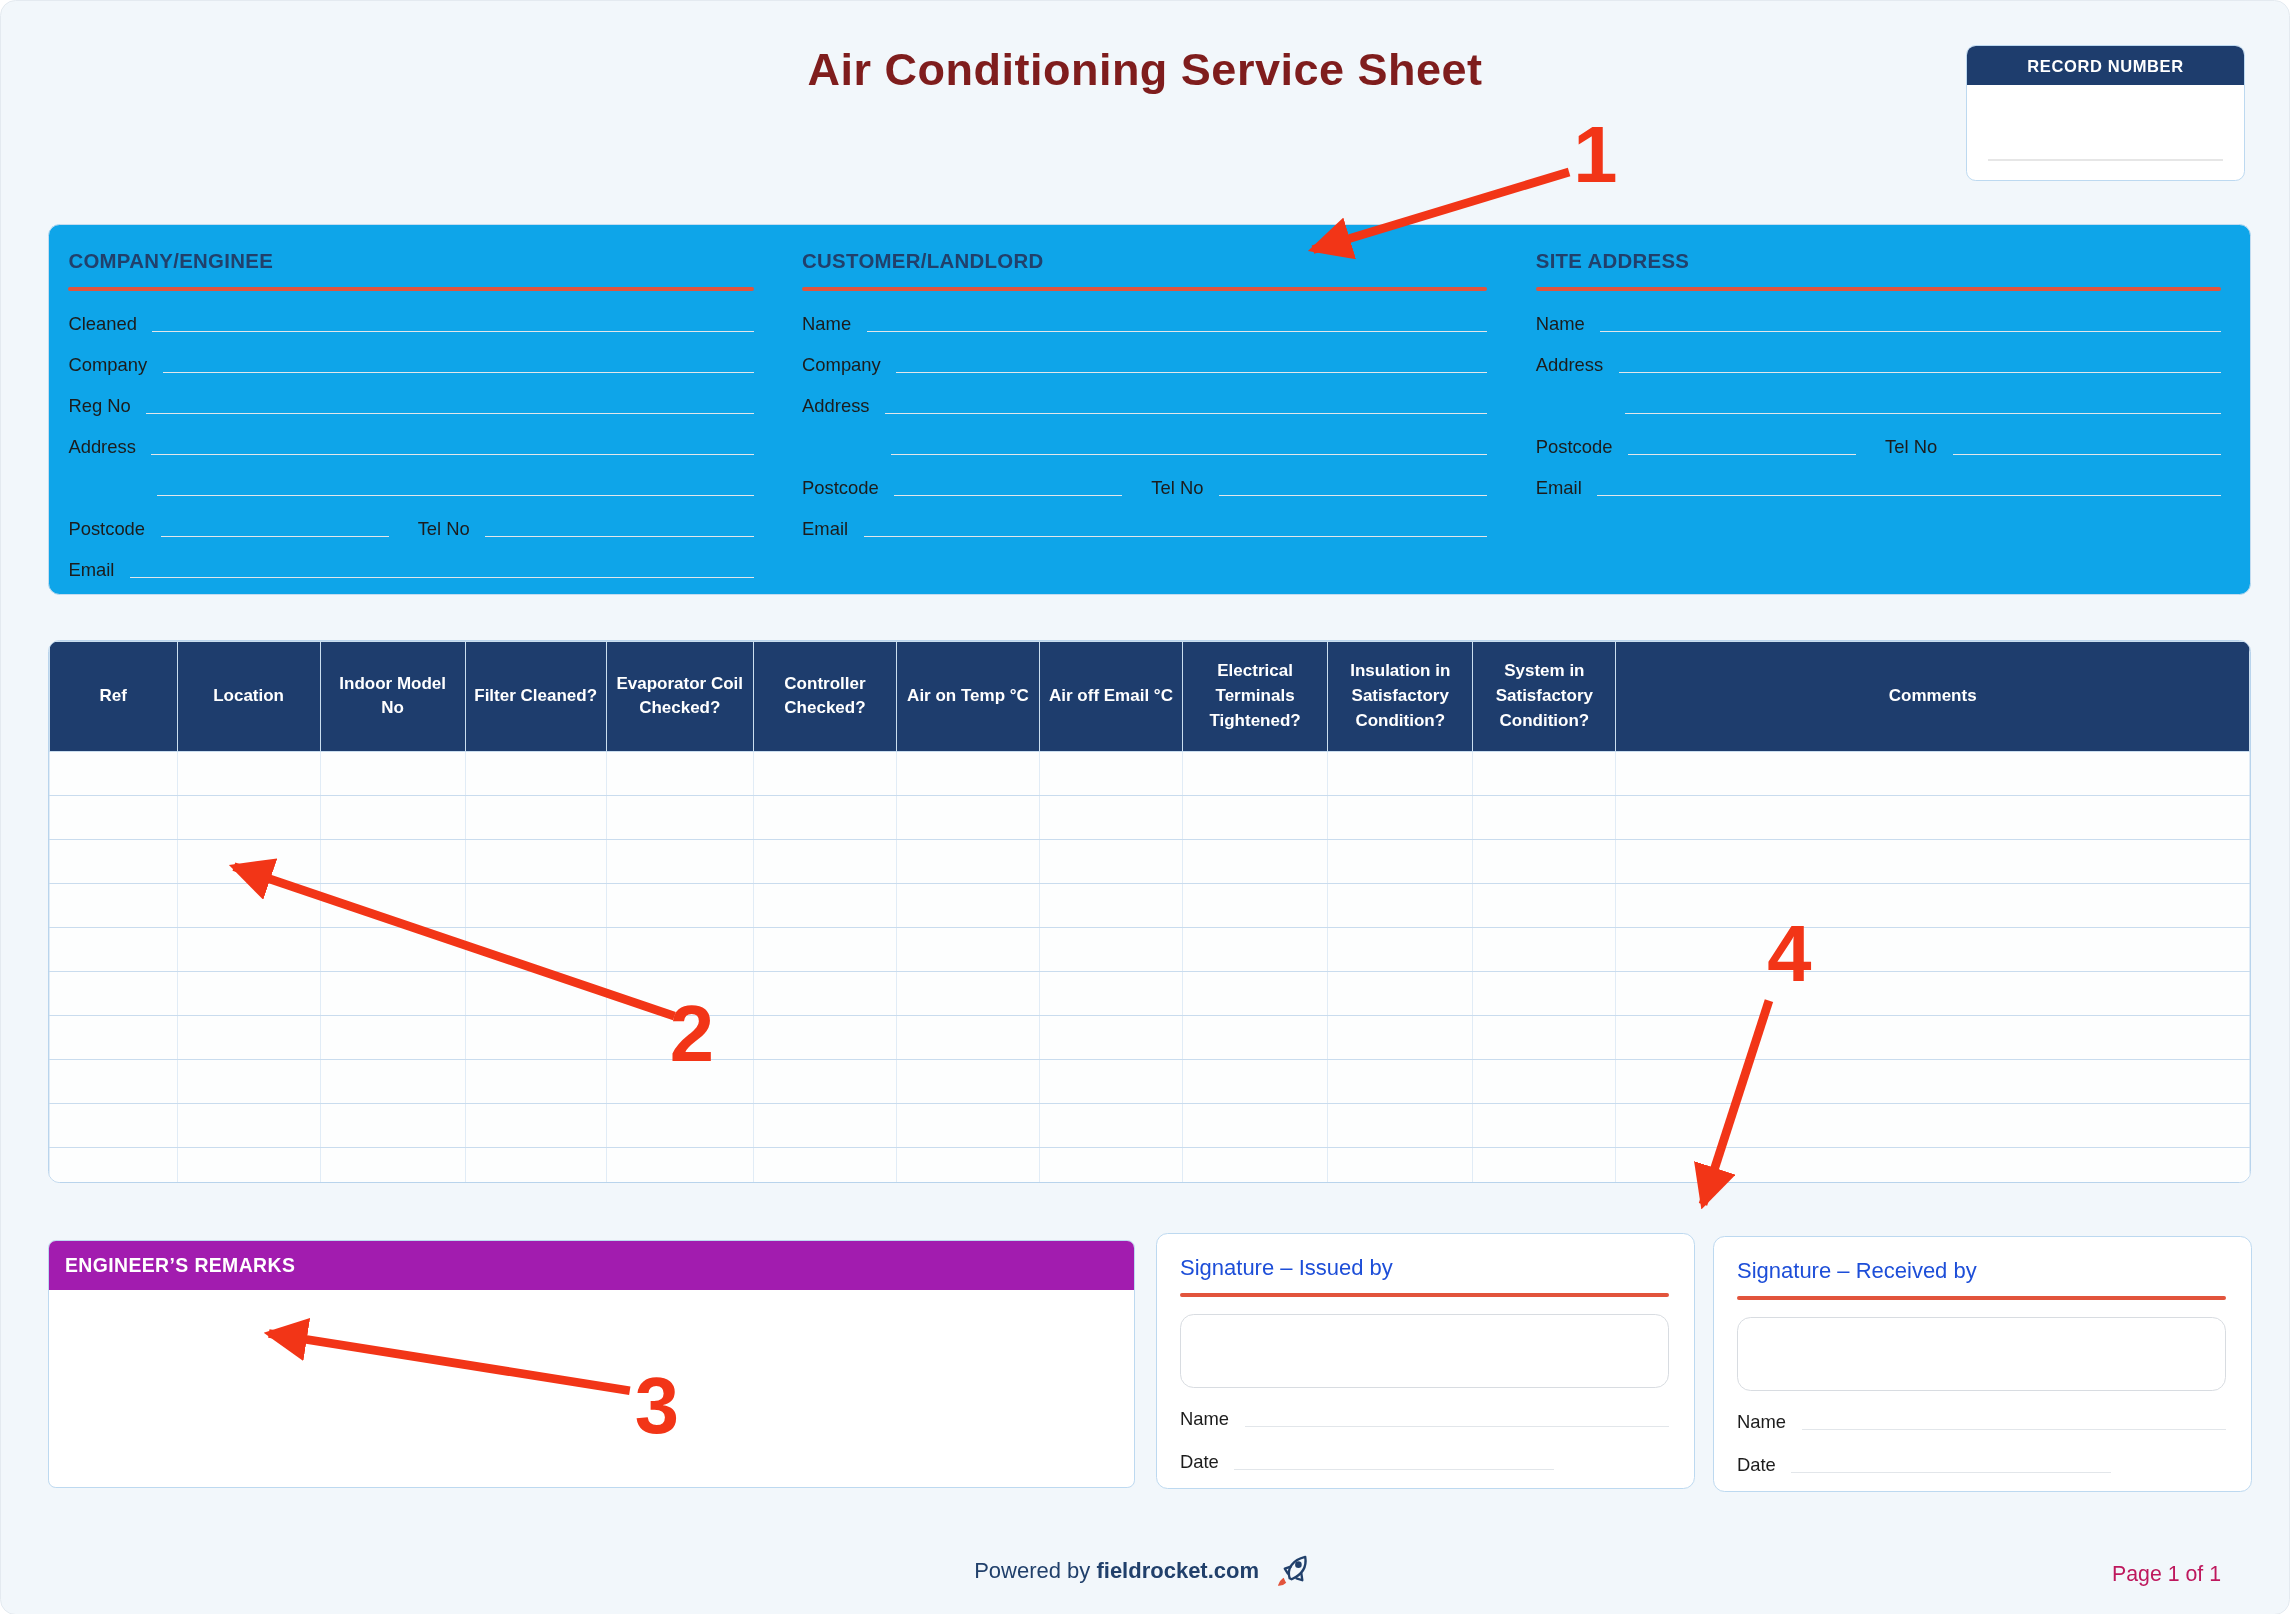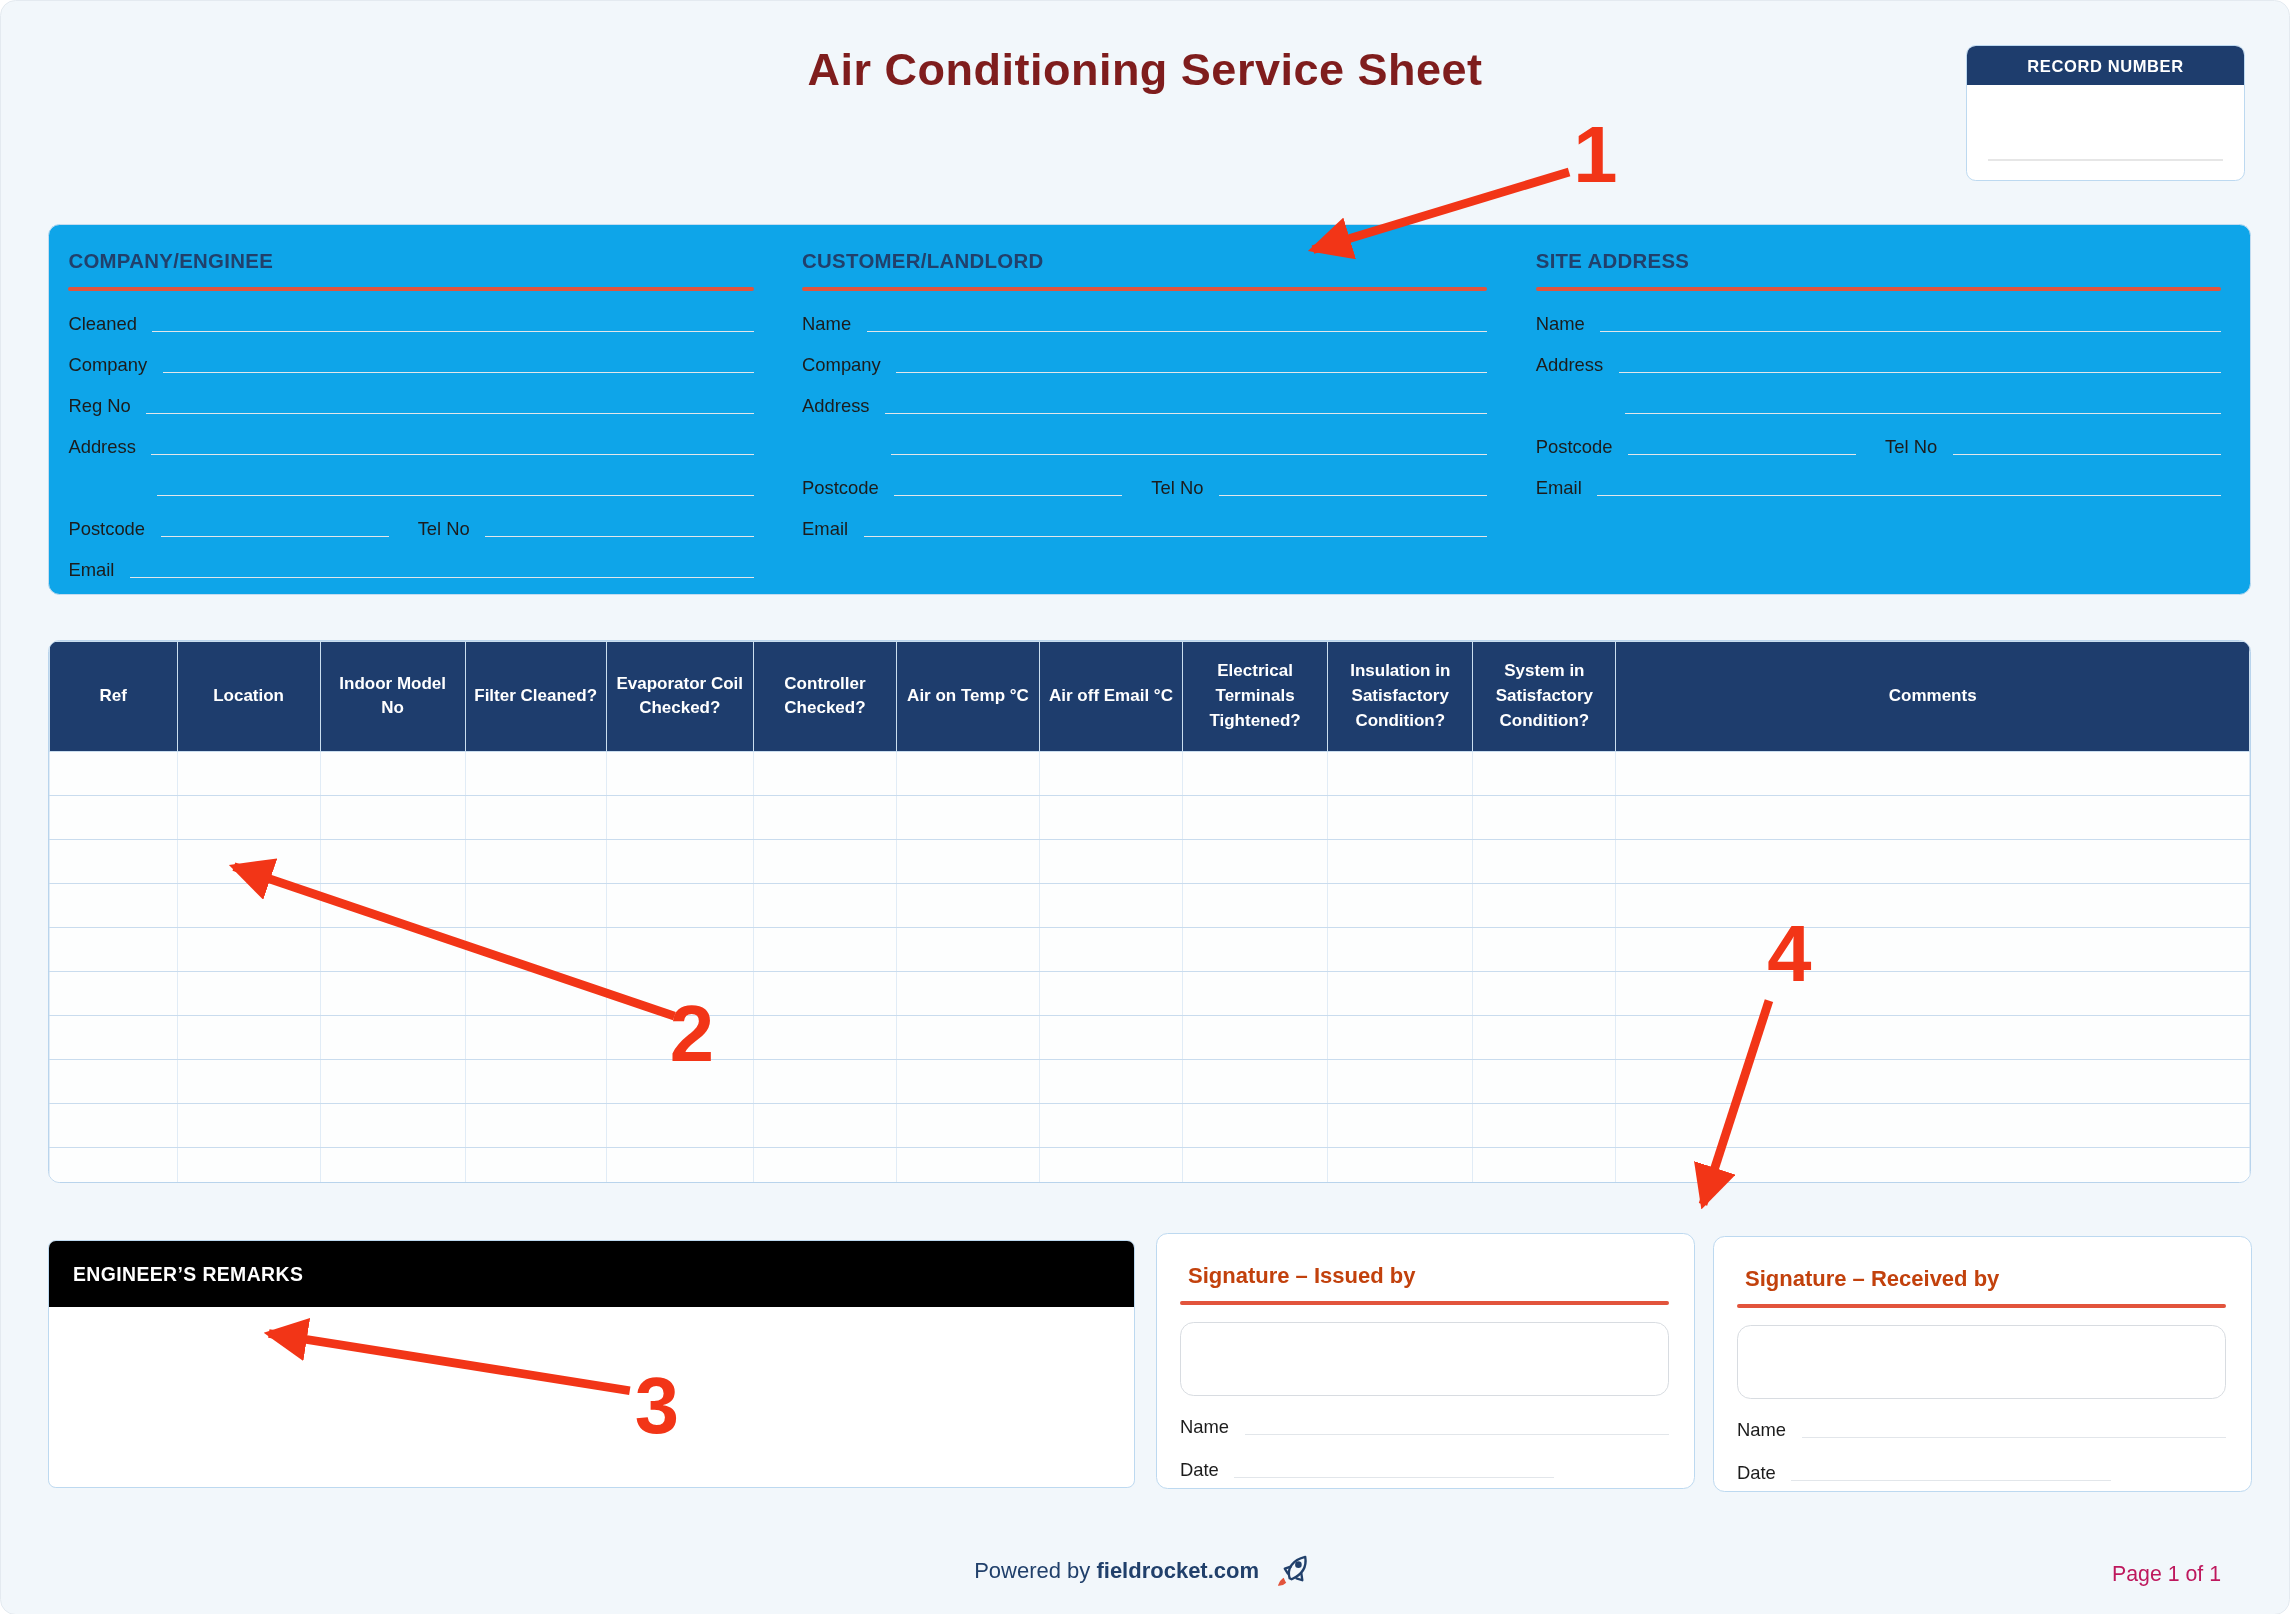--- a/index.html
+++ b/index.html
@@ -67,32 +67,32 @@
     border-top:1.9px solid #c9dcee; border-bottom:1.9px solid #c9dcee;
     border-left:1.5px solid #e1ecf6; border-right:1.5px solid #e1ecf6;
   }
   
   .remarks-card {
     position:absolute; left:47px; top:1239px; width:1087px; height:248px;
     background:#ffffff; border:1.9px solid #bdd9f0; border-radius:7.8px;
     box-sizing:border-box; overflow:hidden;
   }
   .remarks-head {
-    background:#000000; height:66px; color:#fff; display:flex; align-items:center;
-    padding-left:24px; font-weight:bold; font-size:19.4px; letter-spacing:0.4px;
+    background:#a21caf; height:49px; color:#fff; display:flex; align-items:center;
+    padding-left:16px; font-weight:bold; font-size:19.4px; letter-spacing:0.4px;
   }
   
   .sig-card {
     position:absolute; width:539px; height:256px;
     background:#ffffff; border:1.9px solid #bdd9f0; border-radius:11.6px;
     box-sizing:border-box; padding:21.3px 25px 0 23px;
   }
   .sig-card.issued   { left:1155px; top:1232px; }
   .sig-card.received { left:1712px; top:1235px; }
-  .sig-heading { margin:8px; font-size:22px; font-weight:bold; color:#c2410c; }
+  .sig-heading { margin:0; font-size:22px; font-weight:normal; color:#1d4ed8; }
   .accent-bar.sig { height:3.9px; margin:11.6px 0 17.5px; }
   .sig-box { height:72px; border:1.9px solid #d8dce1; border-radius:13.6px; }
   .sig-row { display:flex; align-items:flex-end; height:43px; }
   .sig-row:first-of-type { margin-top:3.9px; }
   .fline.date { flex:0 0 320px; }
   
   .footer-center {
     position:absolute; bottom:23px; left:0; right:0; text-align:center;
     font-size:22px; color:#21406b;
   }

